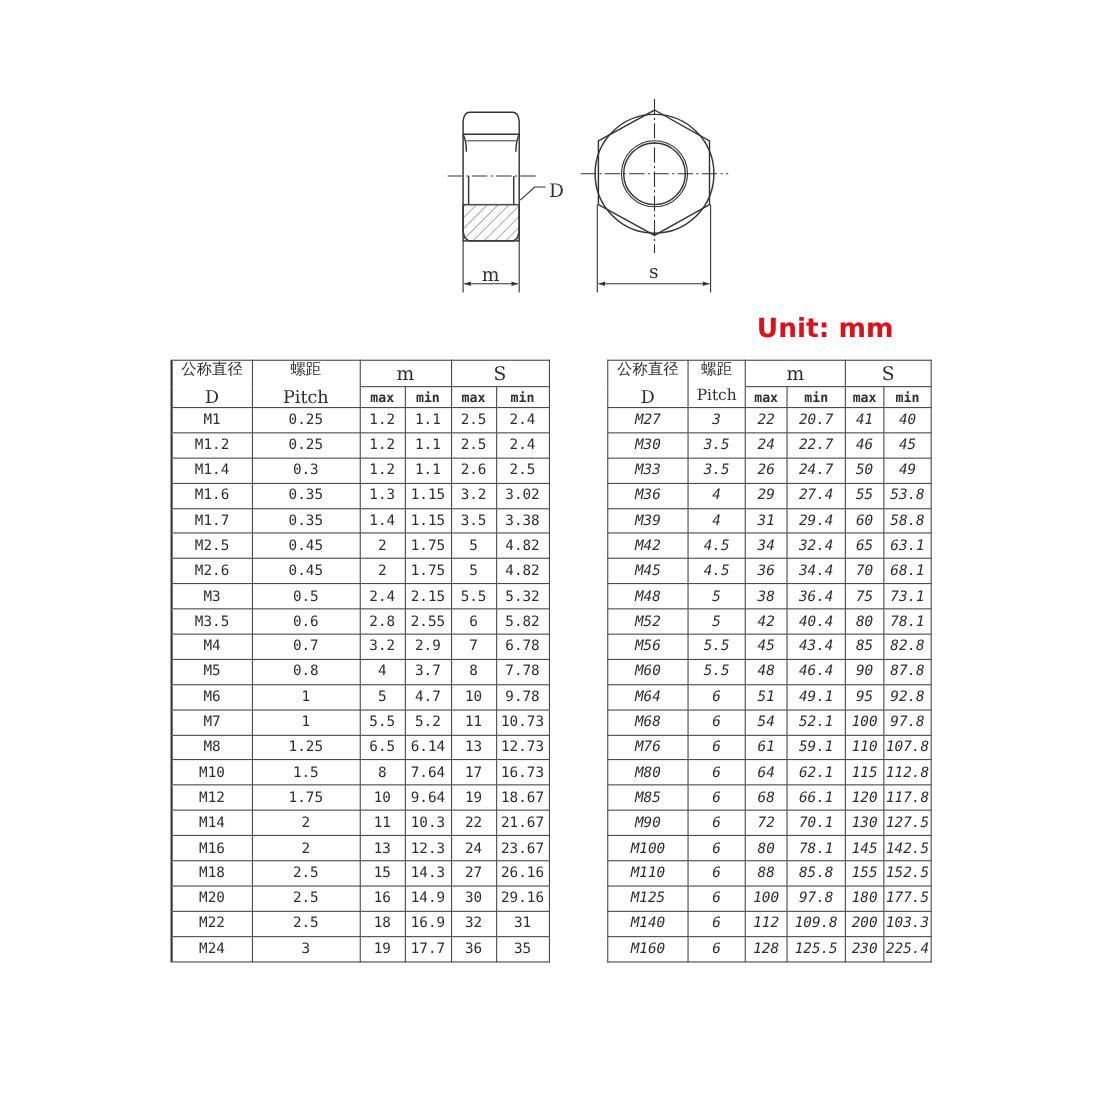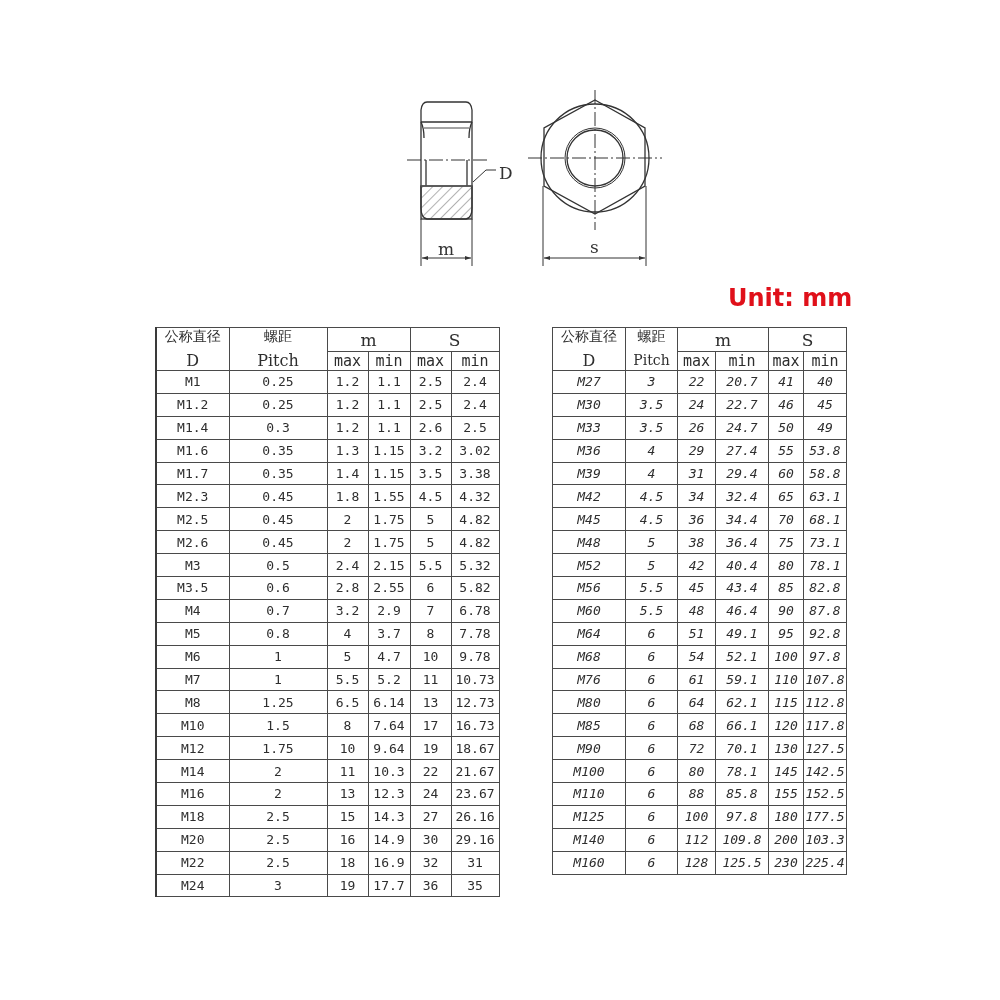--- a/index.html
+++ b/index.html
@@ -1,29 +1,29 @@
 <!DOCTYPE html>
 <html><head>
 <meta charset="utf-8">
 <style>
   html, body { margin: 0; padding: 0; background: #ffffff; }
   body { width: 1000px; height: 1000px; position: relative; overflow: hidden;
          font-family: "DejaVu Sans Mono", "Liberation Mono", monospace; color: #333; }
   .drawing { position: absolute; left: 400px; top: 90px; width: 280px; height: 180px; }
-  .unit { position: absolute; left: 728px; top: 284px; font-family: "DejaVu Sans", "Liberation Sans", sans-serif;
+  .unit { position: absolute; left: 688px; top: 284px; font-family: "DejaVu Sans", "Liberation Sans", sans-serif;
           font-size: 24px; font-weight: bold; color: #e0101a; letter-spacing: 0px; }
   table.spec { position: absolute; border-collapse: collapse; table-layout: fixed; background: #fff; border-radius: 31px; }
   table.spec td { border: 1.6px solid #4a4a4a; text-align: center; padding: 0; font-size: 13px;
                   color: #2e2e2e; white-space: nowrap; overflow: hidden; }
   table.spec td.hd-cn { font-size: 14px; font-family: "DejaVu Sans", sans-serif; vertical-align: top;
                         border-bottom: none; line-height: 17px; }
   table.spec td.hd-en { font-size: 16px; font-family: "DejaVu Serif", "Liberation Serif", serif; vertical-align: top;
                         border-top: none; line-height: 17px; }
   table.spec td.grp { font-size: 17px; font-family: "DejaVu Serif", "Liberation Serif", serif; }
-  table.spec td.sub { font-size: 15px; }
+  table.spec td.sub { font-size: 12px; font-weight: bold; }
   #left-table { left: 155px; top: 327px; width: 343px; border-left: 2px solid #3a3a3a; }
   #right-table { left: 552px; top: 327px; width: 294px; }
   #left-table tr.r { height: 22.9px; }
   #right-table tr.r { height: 22.9px; font-style: italic; }
   tr.h1 { height: 24px; }
   tr.h2 { height: 19px; }
   #left-table td:first-child { border-left: 2px solid #3a3a3a; }
 </style>
 </head>
 <body>
@@ -137,28 +137,20 @@
       </tr>
       <tr class="r">
         <td>M1.7</td>
         <td>0.35</td>
         <td>1.4</td>
         <td>1.15</td>
         <td>3.5</td>
         <td>3.38</td>
       </tr>
       <tr class="r">
-        <td>M2.3</td>
-        <td>0.45</td>
-        <td>1.8</td>
-        <td>1.55</td>
-        <td>4.5</td>
-        <td>4.32</td>
-      </tr>
-      <tr class="r">
         <td>M2.5</td>
         <td>0.45</td>
         <td>2</td>
         <td>1.75</td>
         <td>5</td>
         <td>4.82</td>
       </tr>
       <tr class="r">
         <td>M2.6</td>
         <td>0.45</td>

